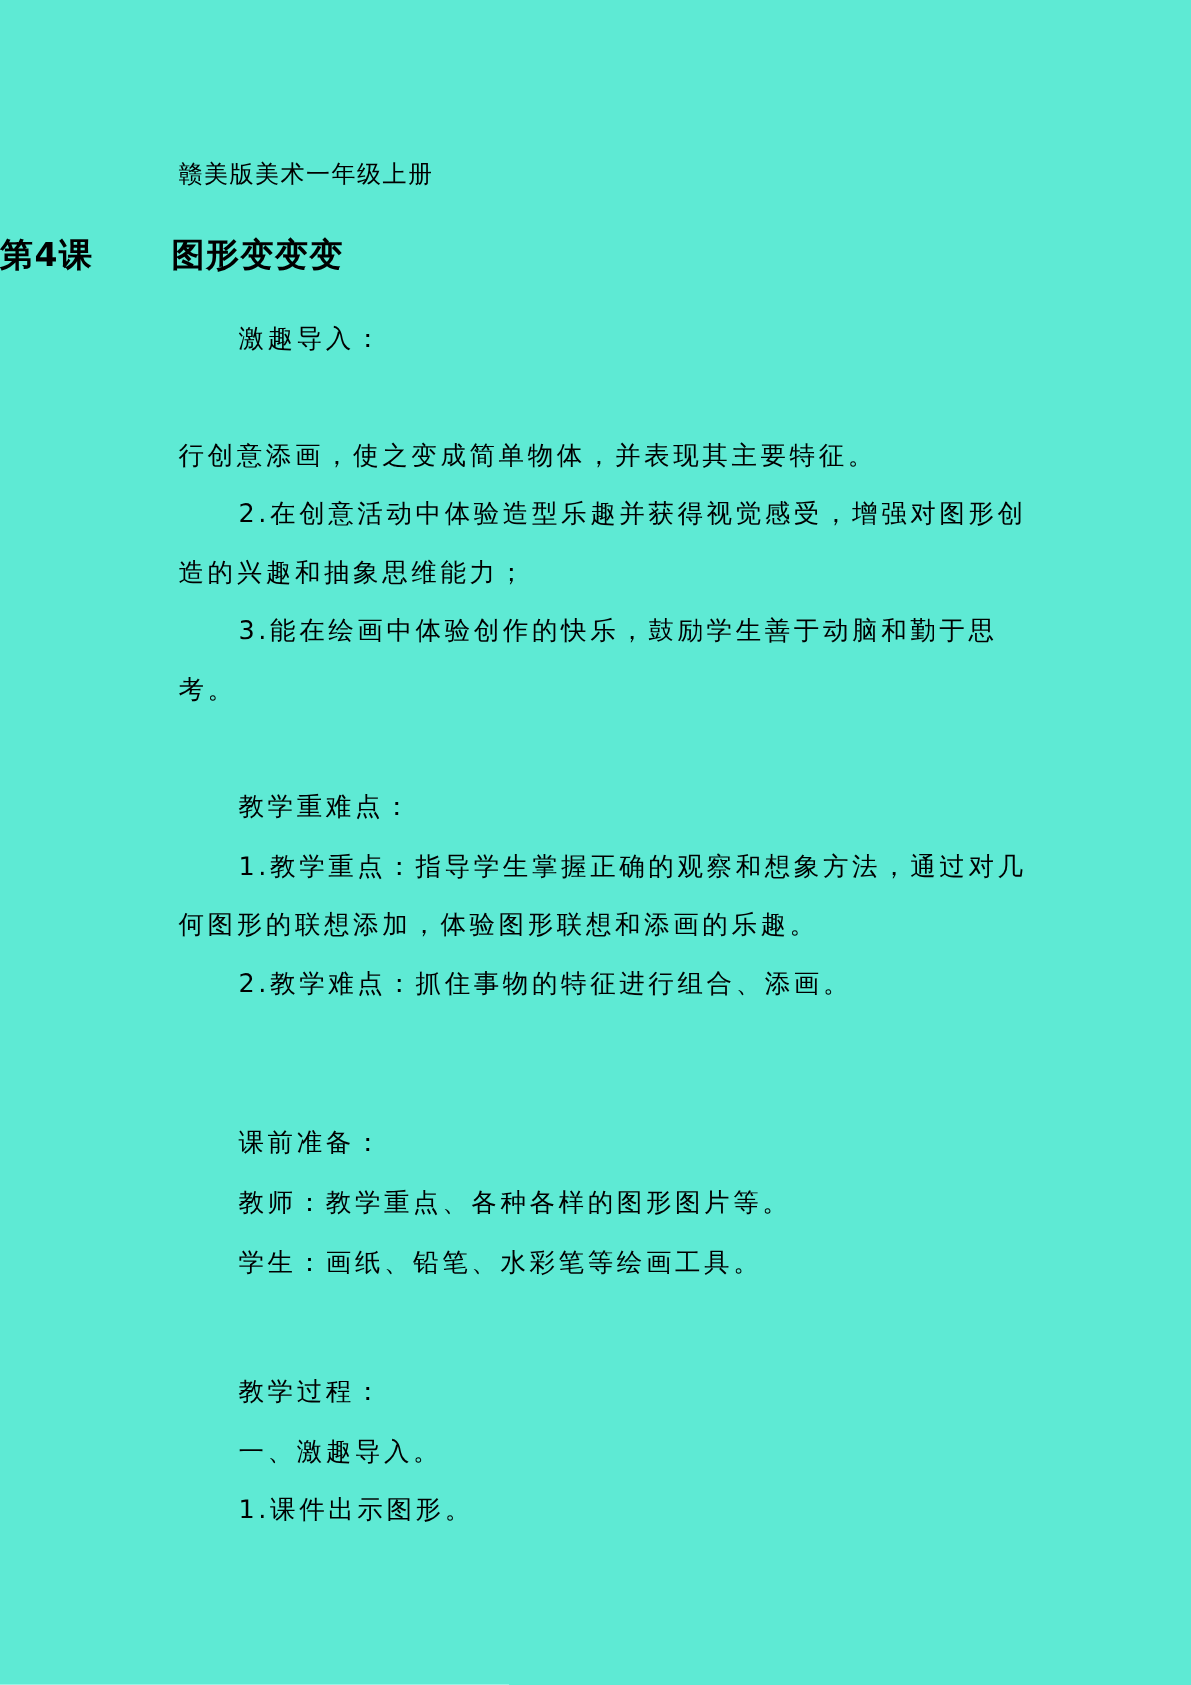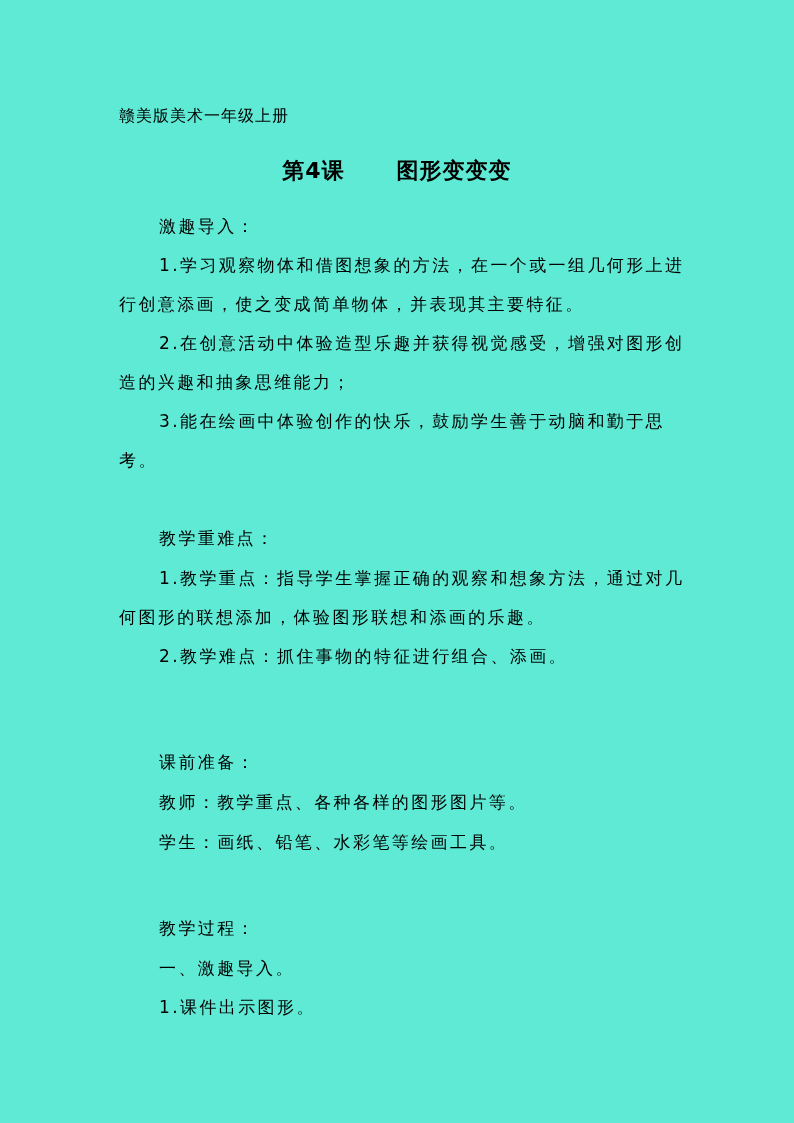--- a/index.html
+++ b/index.html
@@ -3,32 +3,31 @@
 <meta charset="utf-8">
 <style>
   html, body { margin: 0; padding: 0; background: #ffffff; }
   body { width: 794px; height: 1123px; position: relative; overflow: hidden;
          font-family: "DejaVu Sans", "Liberation Sans", sans-serif; color: #000; }
   .page { position: absolute; left: 0; top: 0; width: 794px; height: 1123px; background: #5eead4; }
   .line { position: absolute; left: 119px; width: 540px; font-size: 17px; line-height: 20px;
           white-space: nowrap; letter-spacing: 2.4px; }
   .indent { left: 159px; }
   .header-note { top: 106px; font-size: 16px; letter-spacing: 1px; }
-  .title { position: absolute; top: 157px; left: 0; width: 794px; text-align: center;
+  .title { position: absolute; top: 157px; left: 0; width: 794px; 
            font-size: 22px; font-weight: bold; line-height: 28px; white-space: pre; letter-spacing: 1px; }
 </style>
 </head>
 <body>
 
 <div class="page">
   <div class="line header-note">赣美版美术一年级上册</div>
   <div class="title">第4课      图形变变变</div>
 
   <div class="line indent" style="top:216px">激趣导入：</div>
-  <div class="line indent" style="top:255px">1.学习观察物体和借图想象的方法，在一个或一组几何形上进</div>
   <div class="line" style="top:294px">行创意添画，使之变成简单物体，并表现其主要特征。</div>
   <div class="line indent" style="top:333px">2.在创意活动中体验造型乐趣并获得视觉感受，增强对图形创</div>
   <div class="line" style="top:372px">造的兴趣和抽象思维能力；</div>
   <div class="line indent" style="top:411px">3.能在绘画中体验创作的快乐，鼓励学生善于动脑和勤于思</div>
   <div class="line" style="top:450px">考。</div>
 
   <div class="line indent" style="top:528px">教学重难点：</div>
   <div class="line indent" style="top:568px">1.教学重点：指导学生掌握正确的观察和想象方法，通过对几</div>
   <div class="line" style="top:607px">何图形的联想添加，体验图形联想和添画的乐趣。</div>
   <div class="line indent" style="top:646px">2.教学难点：抓住事物的特征进行组合、添画。</div>

